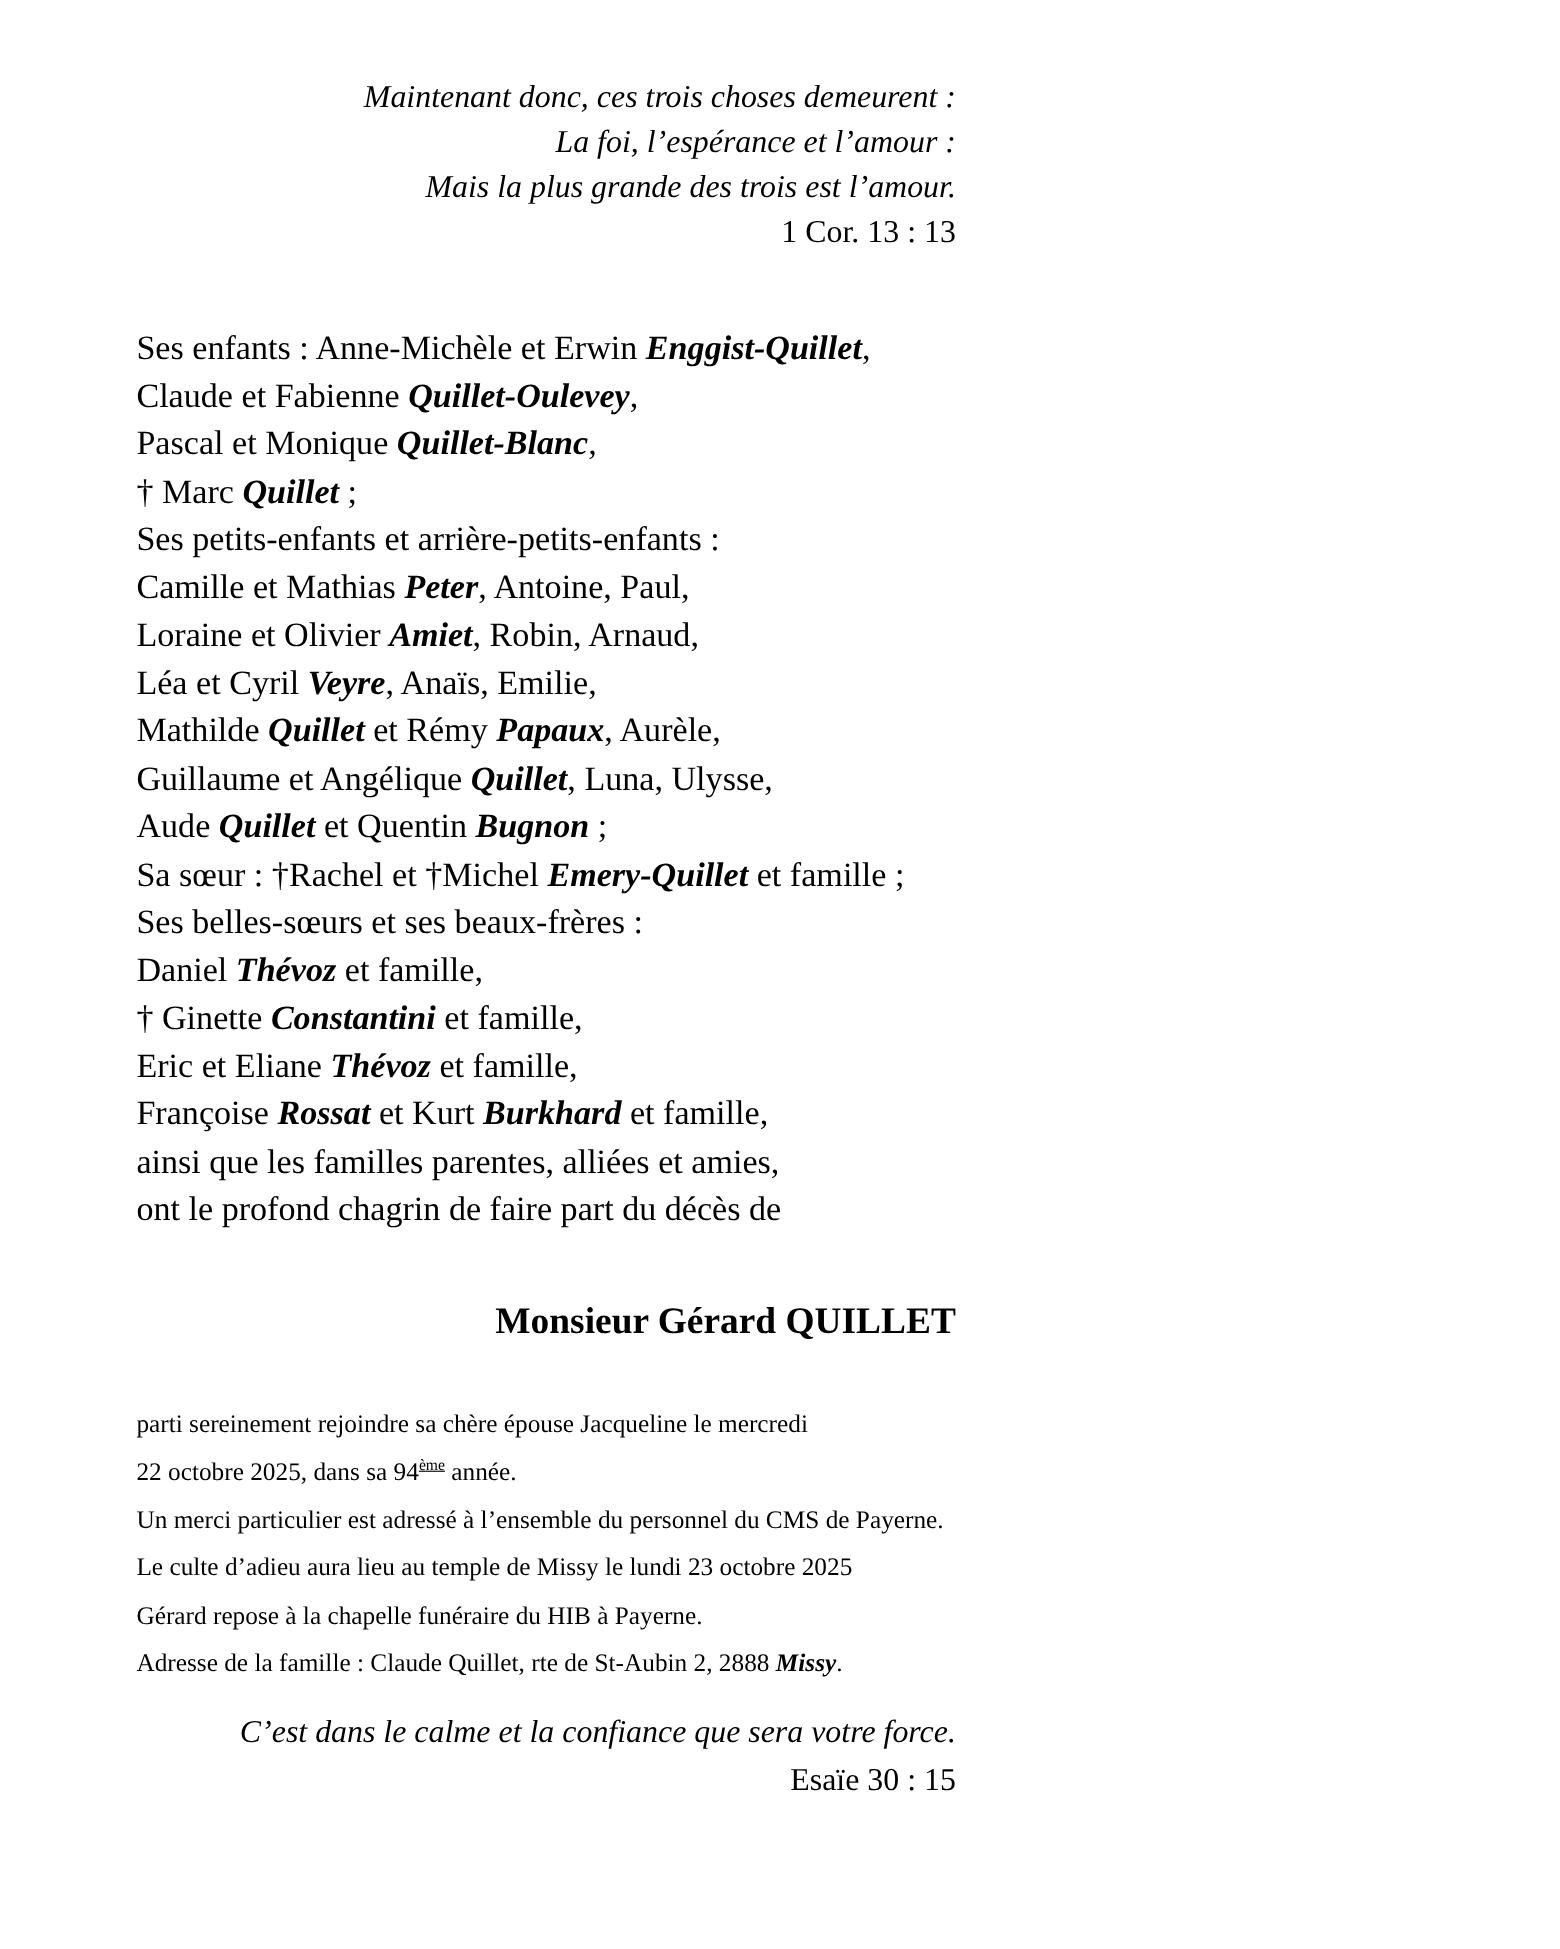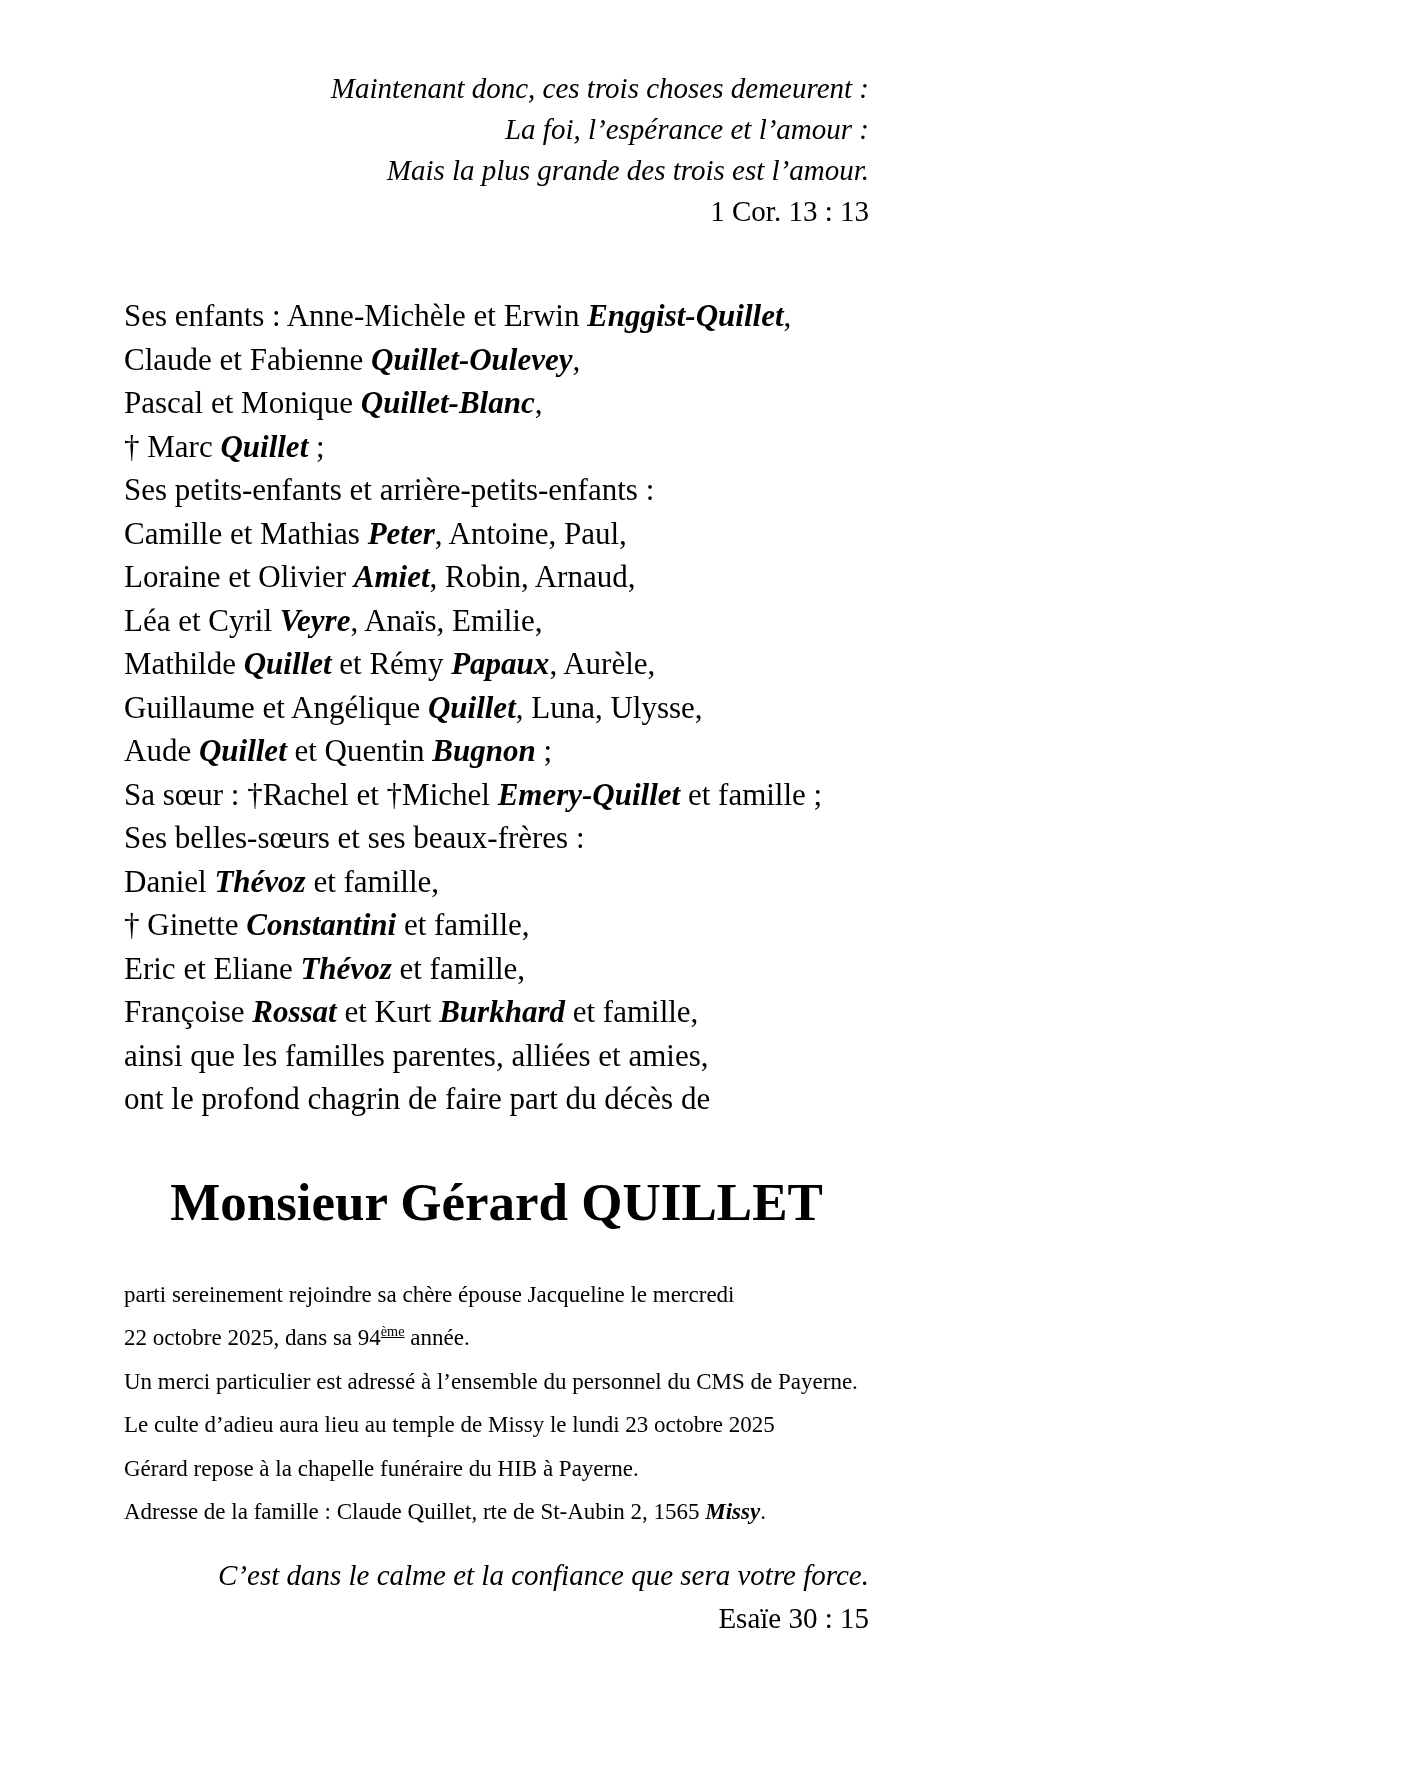--- a/index.html
+++ b/index.html
@@ -20,23 +20,23 @@
   .quote { text-align: right; font-size: 29px; line-height: 41px; }
   .quote .quote-line { font-style: italic; }
   .quote .quote-ref { font-style: normal; }
   .family-list { margin-top: 62px; font-size: 31px; line-height: 43.5px; text-align: left; }
   .details     { margin-top: 47px; font-size: 23px; line-height: 43.5px; text-align: left; }
   .line { white-space: nowrap; }
   .line .b { font-weight: bold; font-style: italic; }
   .line .sup { vertical-align: super; font-size: 0.62em; line-height: 0; text-decoration: underline; }
   .title {
     margin-top: 57px;
-    font-size: 53px;
+    font-size: 34px;
     font-weight: bold;
-    text-align: center;
+    text-align: right;
     line-height: 48px;
   }
   .bottom-quote { margin-top: 20px; line-height: 43px; }
 </style>
 </head>
 <body>
 
 <div class="page">
 
   <div class="quote top-quote">
@@ -69,21 +69,21 @@
     </div>
 
   <div class="title">Monsieur Gérard QUILLET</div>
 
   <div class="details" id="details">
       <div class="line"><span>parti sereinement rejoindre sa chère épouse Jacqueline le mercredi</span></div>
       <div class="line"><span>22 octobre 2025, dans sa 94</span><span class="sup">ème</span><span> année.</span></div>
       <div class="line"><span>Un merci particulier est adressé à l’ensemble du personnel du CMS de Payerne.</span></div>
       <div class="line"><span>Le culte d’adieu aura lieu au temple de Missy le lundi 23 octobre 2025</span></div>
       <div class="line"><span>Gérard repose à la chapelle funéraire du HIB à Payerne.</span></div>
-      <div class="line"><span>Adresse de la famille : Claude Quillet, rte de St-Aubin 2, 1565 </span><span class="b">Missy</span><span>.</span></div>
+      <div class="line"><span>Adresse de la famille : Claude Quillet, rte de St-Aubin 2, 2888 </span><span class="b">Missy</span><span>.</span></div>
     </div>
 
   <div class="quote bottom-quote">
     <div class="quote-line">C’est dans le calme et la confiance que sera votre force.</div>
     <div class="quote-ref">Esaïe 30 : 15</div>
   </div>
 
 </div>
 
 </body></html>

